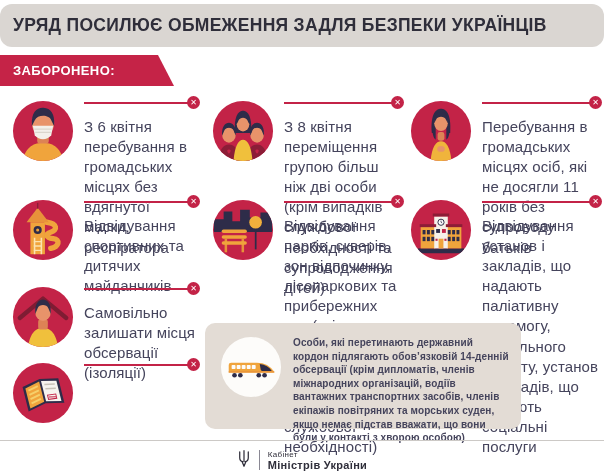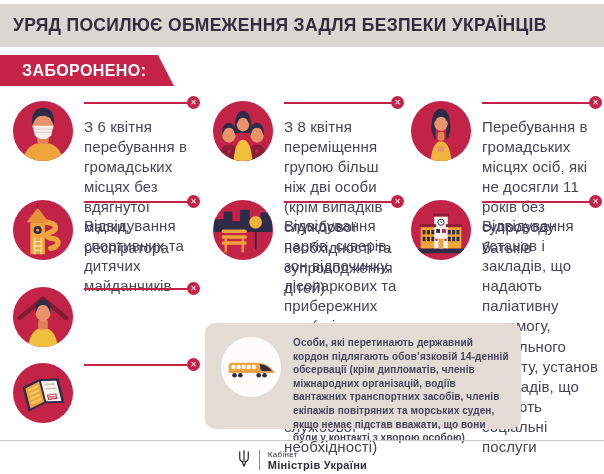--- a/index.html
+++ b/index.html
@@ -1,25 +1,25 @@
 <!DOCTYPE html>
 <html lang="uk"><head>
 <meta charset="utf-8">
 <style>
   html,body{margin:0;padding:0;background:#fff;}
   .stage{position:relative;width:604px;height:474px;background:#fff;overflow:hidden;
          font-family:"Liberation Sans","DejaVu Sans",sans-serif;}
   
-  .titlebar{position:absolute;top:4px;left:0;right:0;height:43px;background:#dad6d2;}
+  .titlebar{position:absolute;top:4px;left:0;right:0;height:43px;background:#dad6d2;border-radius:12px;}
   .titlebar .t{display:block;padding-left:13px;line-height:43px;font-size:17.5px;font-weight:700;
                color:#2f2e3a;letter-spacing:.3px;white-space:nowrap;}
   
   .banner{position:absolute;top:55px;left:0;width:174px;height:31px;background:#c52347;
           clip-path:polygon(0 0,calc(100% - 16px) 0,100% 100%,0 100%);}
-  .banner .t{display:block;padding-left:22px;line-height:31px;font-size:16px;font-weight:700;
+  .banner .t{display:block;padding-left:13px;line-height:31px;font-size:13px;font-weight:700;
              color:#fff;letter-spacing:.4px;}
   
   .item{position:absolute;display:flex;gap:10px;}
   .p1{left:12px;top:96px;width:188px}
   .p2{left:212px;top:96px;width:192px}
   .p3{left:410px;top:96px;width:192px}
   .p4{left:12px;top:195px;width:188px}
   .p5{left:212px;top:195px;width:192px}
   .p6{left:410px;top:195px;width:192px}
   .p7{left:12px;top:282px;width:188px}
@@ -266,20 +266,21 @@
           <ellipse cx="32" cy="27" rx="8" ry="9" fill="#e8936a"></ellipse>
           <path d="M24 29 C23 17 28.5 14 32 14 C35.5 14 41 17 40 29 L37.5 23 C36 18.5 28 18.5 26.5 23 Z" fill="#2e2c49"></path>
         </g>
       </svg>
     </div>
     <div class="content">
       <div class="ban-line">
         <i class="bar"></i>
         <span class="dot">✕</span>
       </div>
+      <div class="itext">Самовільно залишати місця обсервації (ізоляції)</div>
     </div>
   </div>
 
   <div class="item p8">
     <div class="icon">
       <svg viewBox="0 0 64 64" width="62" height="62">
         <clipPath id="cp8">
             <circle cx="32" cy="32" r="31"></circle>
           </clipPath>
         <circle cx="32" cy="32" r="31" fill="#c32347"></circle>

